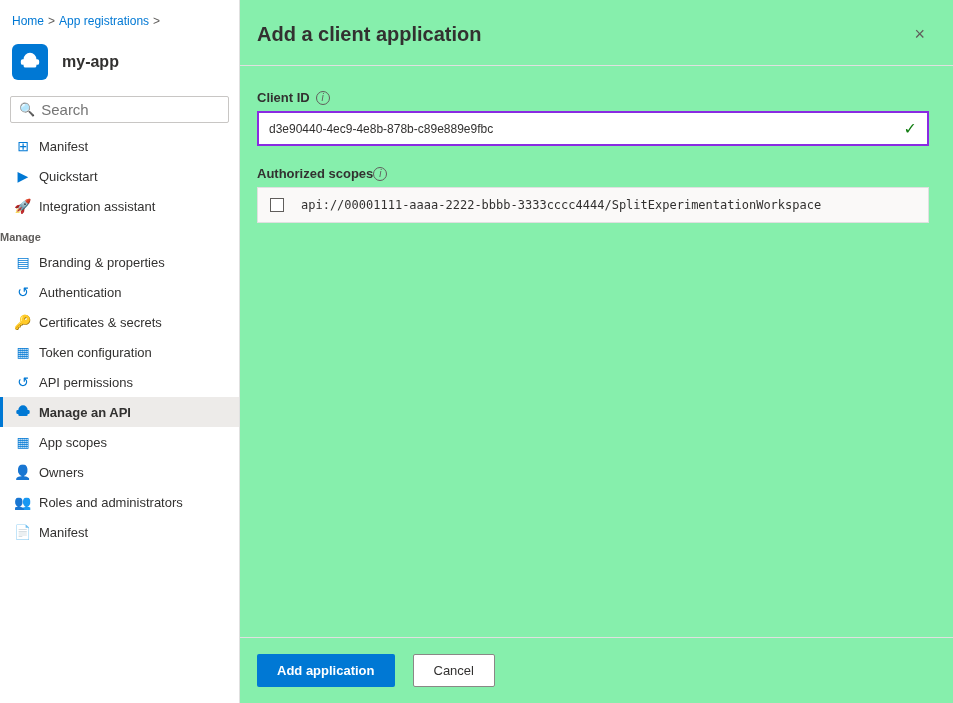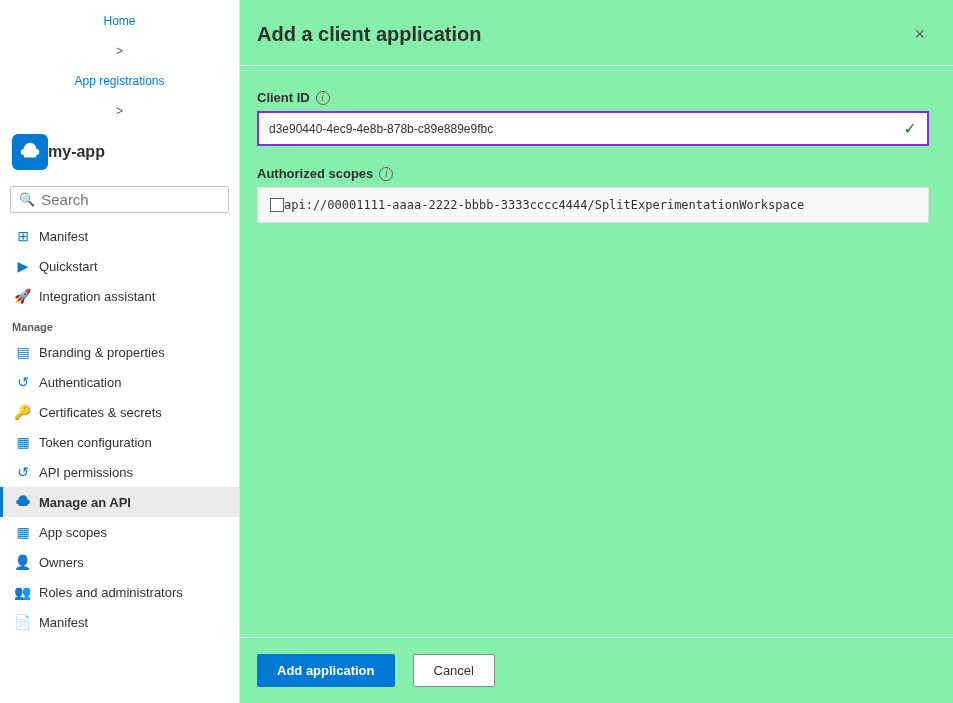--- a/index.html
+++ b/index.html
@@ -16,31 +16,30 @@
       overflow-y: auto;
       height: 100%;
     }
 
     .breadcrumb {
       padding: 14px 12px 8px 12px;
       font-size: 12px;
       color: #0078d4;
       display: flex;
       align-items: center;
-      gap: 16px;
-      flex-direction: column;
+      gap: 4px;
     }
     .breadcrumb span { color: #605e5c; }
     .breadcrumb a { color: #0078d4; text-decoration: none; }
 
     .app-header {
       display: flex;
       align-items: center;
       padding: 8px 12px 12px 12px;
-      gap: 0;
+      gap: 14px;
     }
     .app-icon {
       width: 36px; height: 36px;
       background: #0078d4;
       border-radius: 6px;
       display: flex; align-items: center; justify-content: center;
       color: white; font-size: 18px;
       flex-shrink: 0;
     }
     .app-title {
@@ -68,21 +67,21 @@
       padding: 7px 12px;
       cursor: pointer;
       color: #323130;
       font-size: 13px;
       border-left: 3px solid transparent;
     }
     .nav-item.active { background: #edebe9; border-left-color: #0078d4; font-weight: 600; }
     .nav-item .icon { width: 16px; height: 16px; flex-shrink: 0; display: flex; align-items: center; justify-content: center; font-size: 14px; }
 
     .section-label {
-      padding: 10px 12px 4px 12px;
+      padding: 10px 12px 4px 0;
       font-size: 11px; font-weight: 700; color: #605e5c; text-transform: none;
     }
 
     
     .main-area {
       flex: 1;
       position: relative;
       background: #f3f2f1;
       overflow: hidden;
     }
@@ -143,25 +142,25 @@
       background: #fff;
     }
     .text-input input {
       border: none; outline: none; font-size: 12px; flex: 1; color: #323130;
     }
     .check-icon { color: #107c10; font-size: 16px; }
 
     .scopes-label {
       font-size: 13px; font-weight: 600; color: #323130;
       margin-bottom: 6px;
-      display: flex; align-items: center; gap: 6px;
+      display: flex; align-items: center; gap: 0;
     }
 
     .scope-item {
-      display: flex; align-items: center; gap: 0;
+      display: flex; align-items: center; gap: 17px;
       padding: 10px 12px;
       border: 1px solid #e0e0e0;
       background: #faf9f8;
     }
     .scope-checkbox {
       width: 14px; height: 14px;
       border: 1px solid #605e5c; background: #fff;
       flex-shrink: 0; cursor: pointer;
     }
     .scope-text { font-size: 12px; color: #323130; font-family: monospace; }

